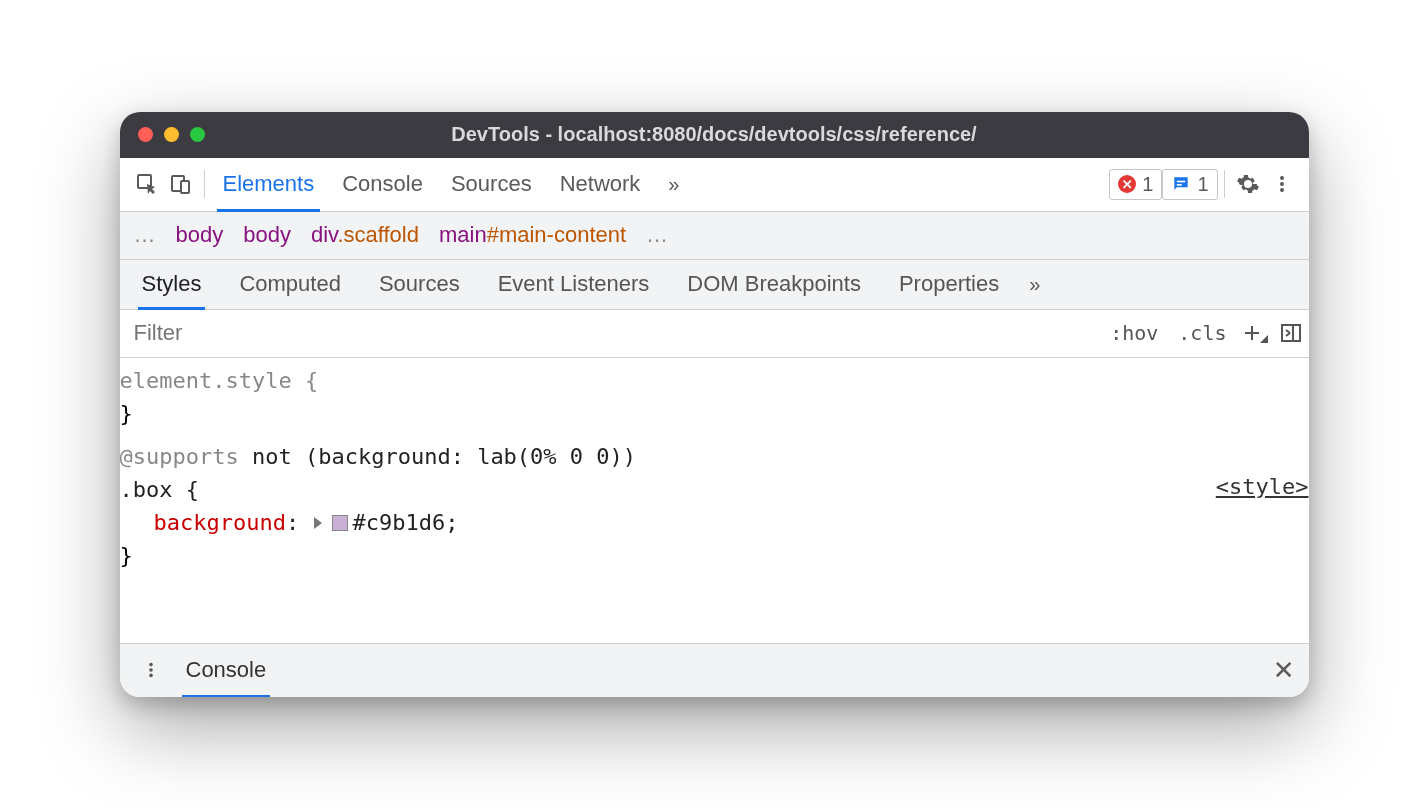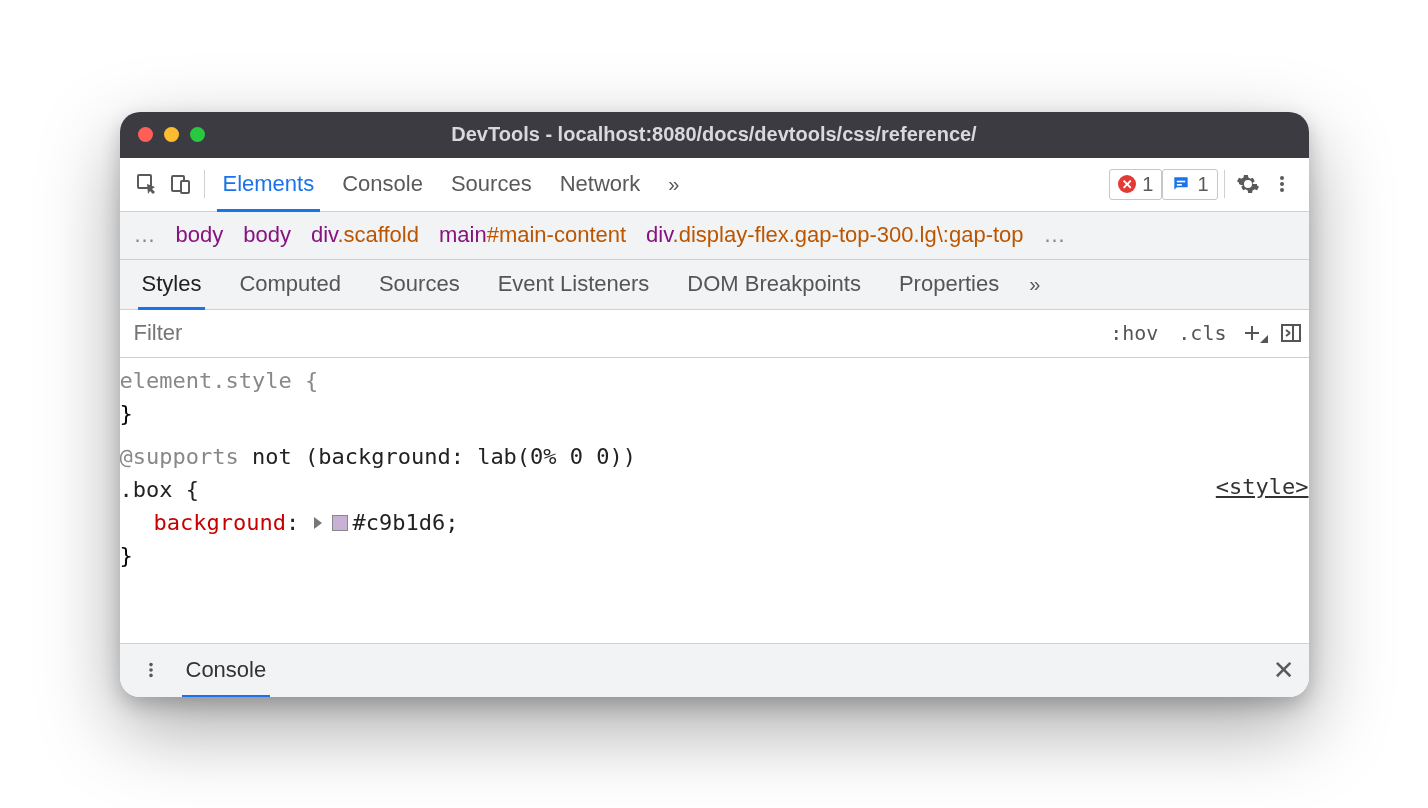--- a/index.html
+++ b/index.html
@@ -323,21 +323,20 @@
         </svg>
     </div>
   </div>
 
   <div class="breadcrumbs">
     <span class="bc-dots">…</span>
     <span class="bc-item"><span>body</span></span>
     <span class="bc-item"><span>body</span></span>
     <span class="bc-item"><span>div</span><span class="cls">.scaffold</span></span>
     <span class="bc-item"><span>main</span><span class="id">#main-content</span></span>
-    <span class="bc-item"><span>div</span><span class="cls">.display-flex.gap-top-300.lg\:gap-top</span></span>
     <span class="bc-dots">…</span>
   </div>
 
   <div class="subtabs">
     <div class="subtab active">Styles</div>
     <div class="subtab">Computed</div>
     <div class="subtab">Sources</div>
     <div class="subtab">Event Listeners</div>
     <div class="subtab">DOM Breakpoints</div>
     <div class="subtab">Properties</div>

